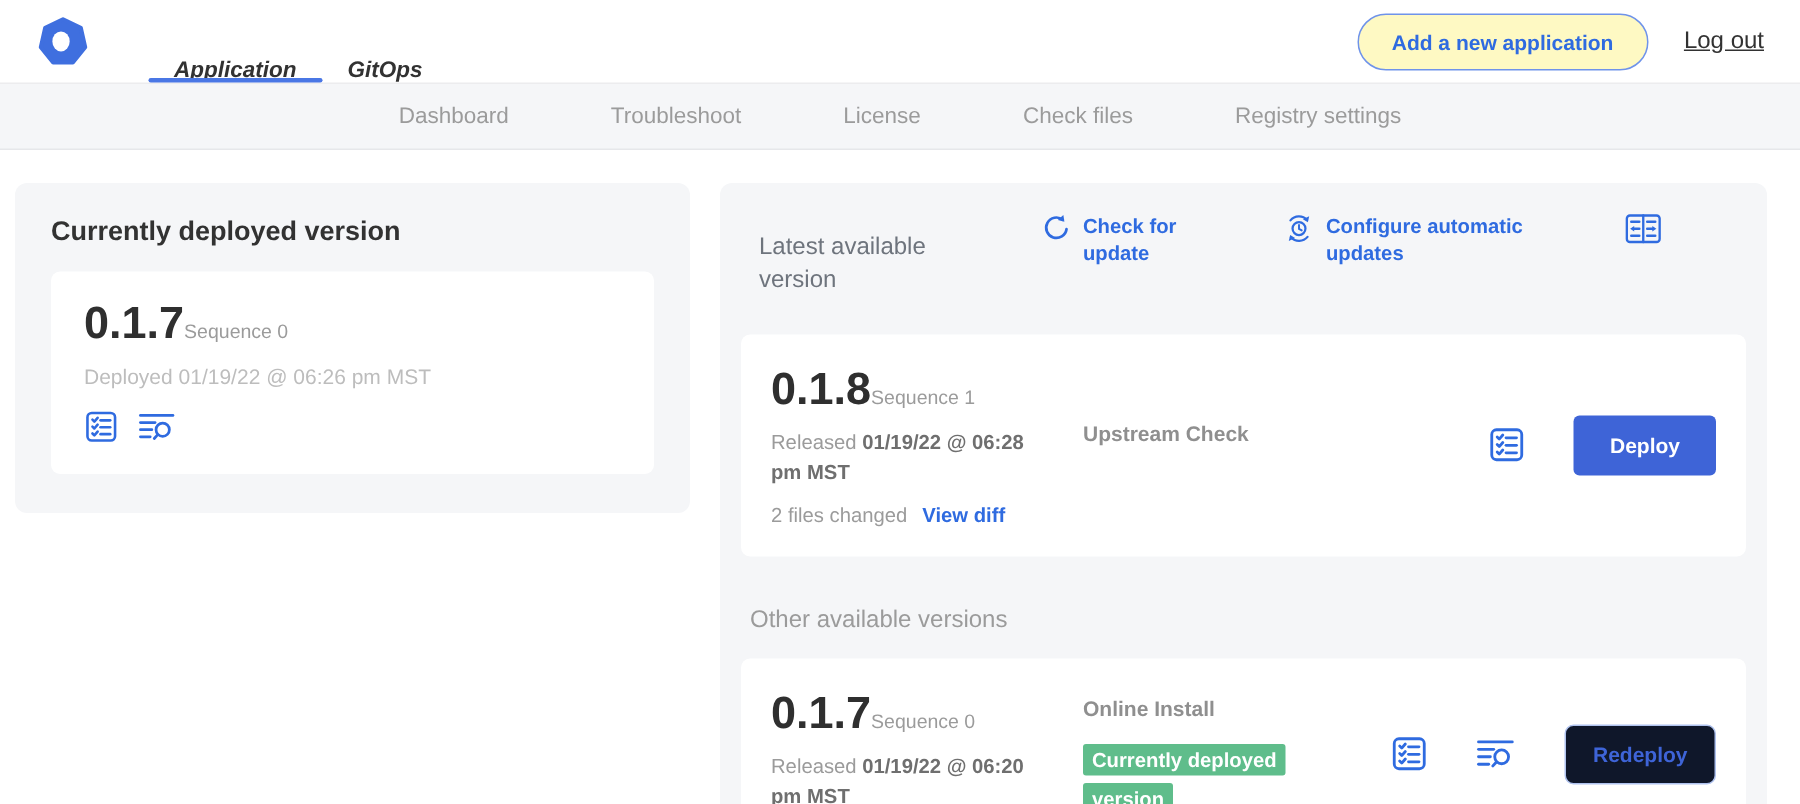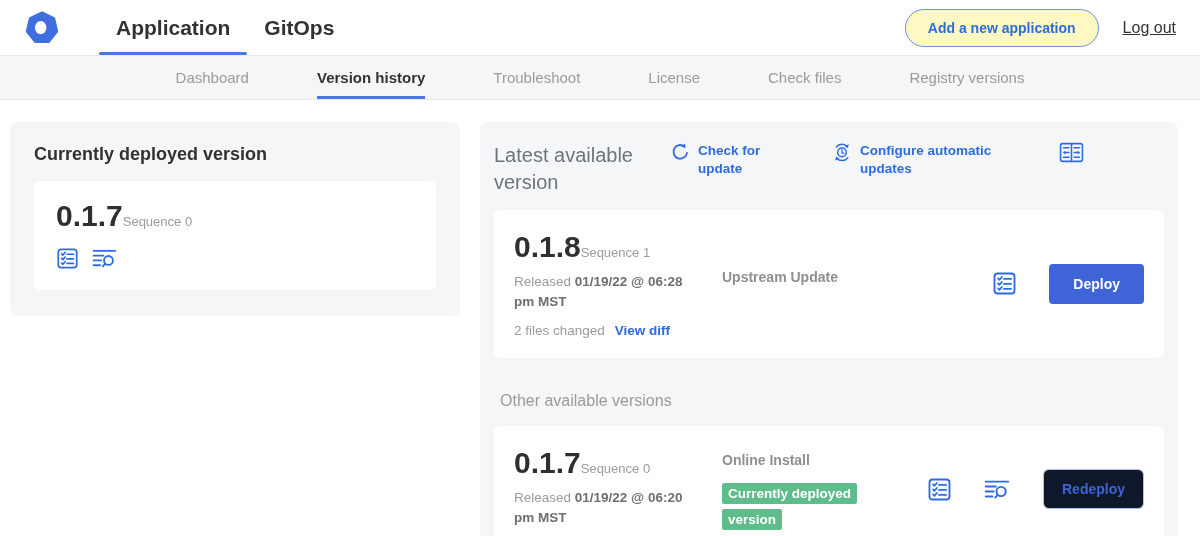--- a/index.html
+++ b/index.html
@@ -21,22 +21,22 @@
   }
   
   .topbar{
     height:56px;display:flex;align-items:stretch;background:#fff;
     padding-left:25px;padding-right:24px;border-bottom:1px solid #ececee;
   }
   .logo{display:flex;align-items:center;margin-right:40px;}
   .logo svg{display:block;}
   .top-tabs{display:flex;align-items:stretch;}
   .top-tab{
-    position:relative;display:flex;align-items:center;padding:0 17px;
-    font-size:21px;font-weight:600;color:var(--ink);cursor:pointer;
+    position:relative;display:flex;align-items:flex-end;padding:0 17px;
+    font-size:15px;font-weight:600;color:var(--ink);cursor:pointer;font-style:italic;
   }
   .top-tab.active::after{
     content:"";position:absolute;left:0;right:0;bottom:0;height:3px;
     background:#4a77e5;border-radius:2px;
   }
   .top-right{margin-left:auto;display:flex;align-items:center;}
   .add-app-btn{
     background:#fef9c3;color:var(--blue-link);border:1px solid #6f93ea;
     border-radius:19px;padding:10px 22px;font-size:14px;font-weight:700;
     font-family:"Liberation Sans", sans-serif;cursor:pointer;
@@ -63,21 +63,21 @@
   .deployed-card{margin-top:16px;padding:18px 22px 20px;}
   .version-row{display:flex;align-items:baseline;}
   .version-big{font-size:30px;font-weight:700;color:#2f2f2f;}
   .sequence{font-size:13px;color:var(--muted);}
   .deployed-at{margin-top:10px;font-size:14px;color:var(--light-muted);}
   .icons-row{margin-top:14px;display:flex;gap:13px;color:var(--blue-link);}
   .icon-btn{display:flex;align-items:center;cursor:pointer;color:var(--blue-link);}
   
   .right-panel{flex:1;background:var(--panel);border-radius:8px;padding:18px 14px 20px;}
   .panel-header{display:flex;align-items:flex-start;margin-bottom:14px;padding-top:2px;}
-  .panel-title{width:140px;margin:0;font-size:20px;font-weight:400;color:#6e747d;line-height:1.35;}
+  .panel-title{width:140px;margin:12px;font-size:16px;font-weight:400;color:#6e747d;line-height:1.35;}
   .header-links{display:flex;margin-left:36px;gap:64px;align-items:flex-start;}
   .hdr-link{display:flex;gap:8px;color:var(--blue-link);cursor:pointer;align-items:flex-start;}
   .hdr-link .lbl{font-size:13.5px;font-weight:700;line-height:1.3;}
   .hdr-link .lbl.w70{width:70px;}
   .hdr-link .lbl.w135{width:135px;}
   .hdr-link.diff{margin-left:auto;align-items:center;}
   .version-card{display:flex;padding:20px;align-items:stretch;}
   .col-version{flex:0 0 190px;}
   .released{margin-top:8px;font-size:13.5px;color:var(--muted);line-height:1.5;}
   .released b{color:#6f6f6f;font-weight:700;}
@@ -125,36 +125,36 @@
     </div>
   </nav>
   <div class="top-right">
     <button class="add-app-btn">Add a new application</button>
     <span class="logout">Log out</span>
   </div>
 </header>
 
 <nav class="subnav">
   <div class="subnav-item">Dashboard</div>
-  <div class="subnav-item active">Version history</div>
   <div class="subnav-item">Troubleshoot</div>
   <div class="subnav-item">License</div>
   <div class="subnav-item">Check files</div>
-  <div class="subnav-item">Registry versions</div>
+  <div class="subnav-item">Registry settings</div>
 </nav>
 
 <main class="main">
 
   <section class="left-panel">
     <h2>Currently deployed version</h2>
     <div class="card deployed-card">
       <div class="version-row">
         <span class="version-big">0.1.7</span>
         <span class="sequence">Sequence 0</span>
       </div>
+      <div class="deployed-at">Deployed 01/19/22 @ 06:26 pm MST</div>
       <div class="icons-row">
         <span class="icon-btn">
           <svg width="23" height="23" viewBox="0 0 20 20" fill="none" stroke="currentColor" stroke-width="1.5" stroke-linecap="round" stroke-linejoin="round">
             <rect x="2" y="2" width="16" height="16" rx="2.5"></rect>
             <path d="M4.9 5.9 l1.1 1.1 1.9-2.2"></path>
               <line x1="9.6" y1="6.3" x2="15.2" y2="6.3"></line>
             <path d="M4.9 9.9 l1.1 1.1 1.9-2.2"></path>
               <line x1="9.6" y1="10.3" x2="15.2" y2="10.3"></line>
             <path d="M4.9 13.9 l1.1 1.1 1.9-2.2"></path>
               <line x1="9.6" y1="14.3" x2="15.2" y2="14.3"></line>
@@ -221,21 +221,21 @@
         </div>
         <div class="released">
           <span>Released</span>
           <b>01/19/22 @ 06:28 pm MST</b>
         </div>
         <div class="files-row">
           <span>2 files changed</span><span class="view-diff">View diff</span>
         </div>
       </div>
       <div class="col-source mid">
-        <span class="source-label">Upstream Update</span>
+        <span class="source-label">Upstream Check</span>
       </div>
       <div class="col-actions">
         <span class="icon-btn">
           <svg width="25" height="25" viewBox="0 0 20 20" fill="none" stroke="currentColor" stroke-width="1.5" stroke-linecap="round" stroke-linejoin="round">
             <rect x="2" y="2" width="16" height="16" rx="2.5"></rect>
             <path d="M4.9 5.9 l1.1 1.1 1.9-2.2"></path>
               <line x1="9.6" y1="6.3" x2="15.2" y2="6.3"></line>
             <path d="M4.9 9.9 l1.1 1.1 1.9-2.2"></path>
               <line x1="9.6" y1="10.3" x2="15.2" y2="10.3"></line>
             <path d="M4.9 13.9 l1.1 1.1 1.9-2.2"></path>

